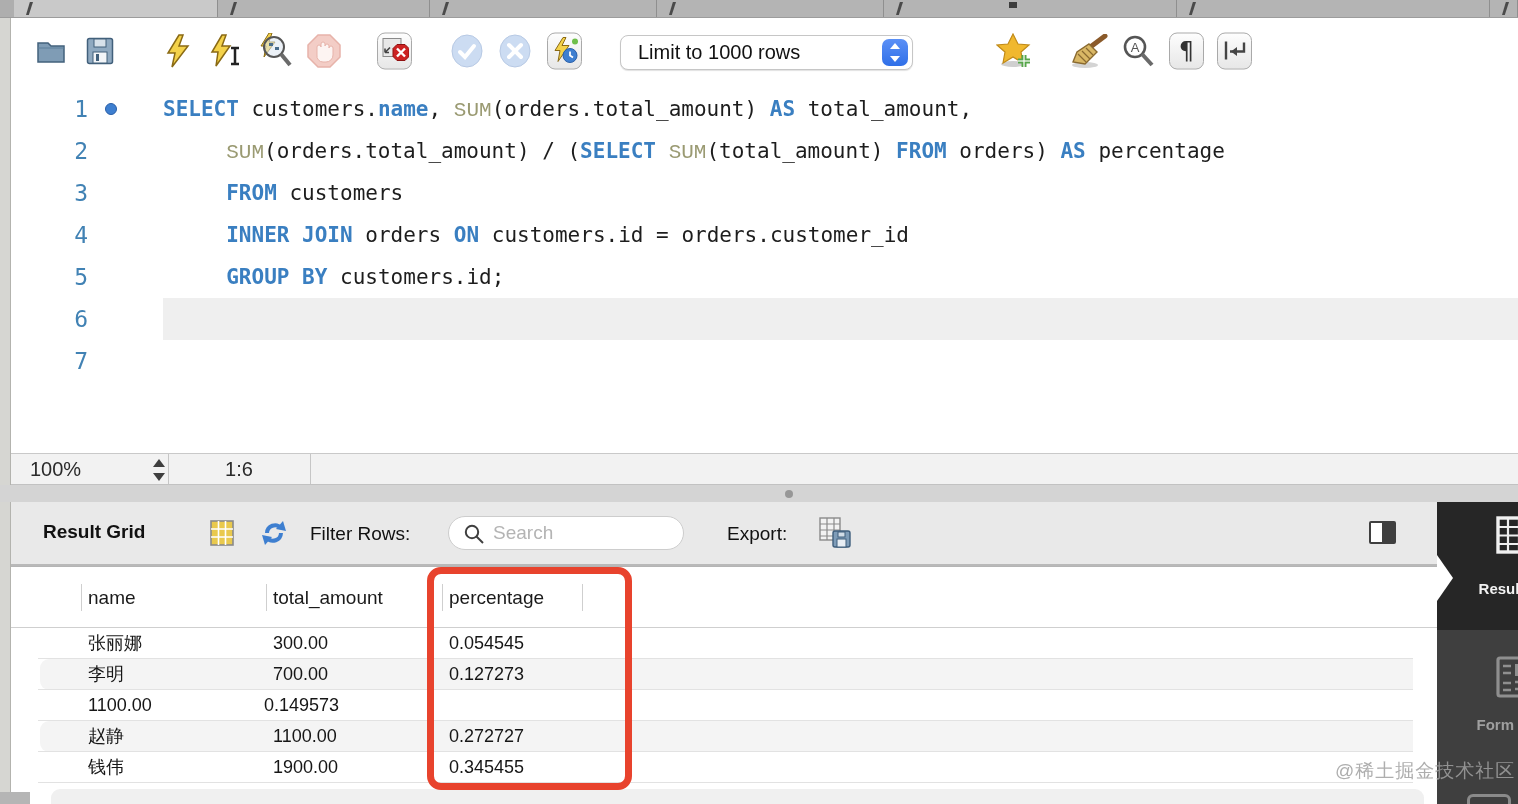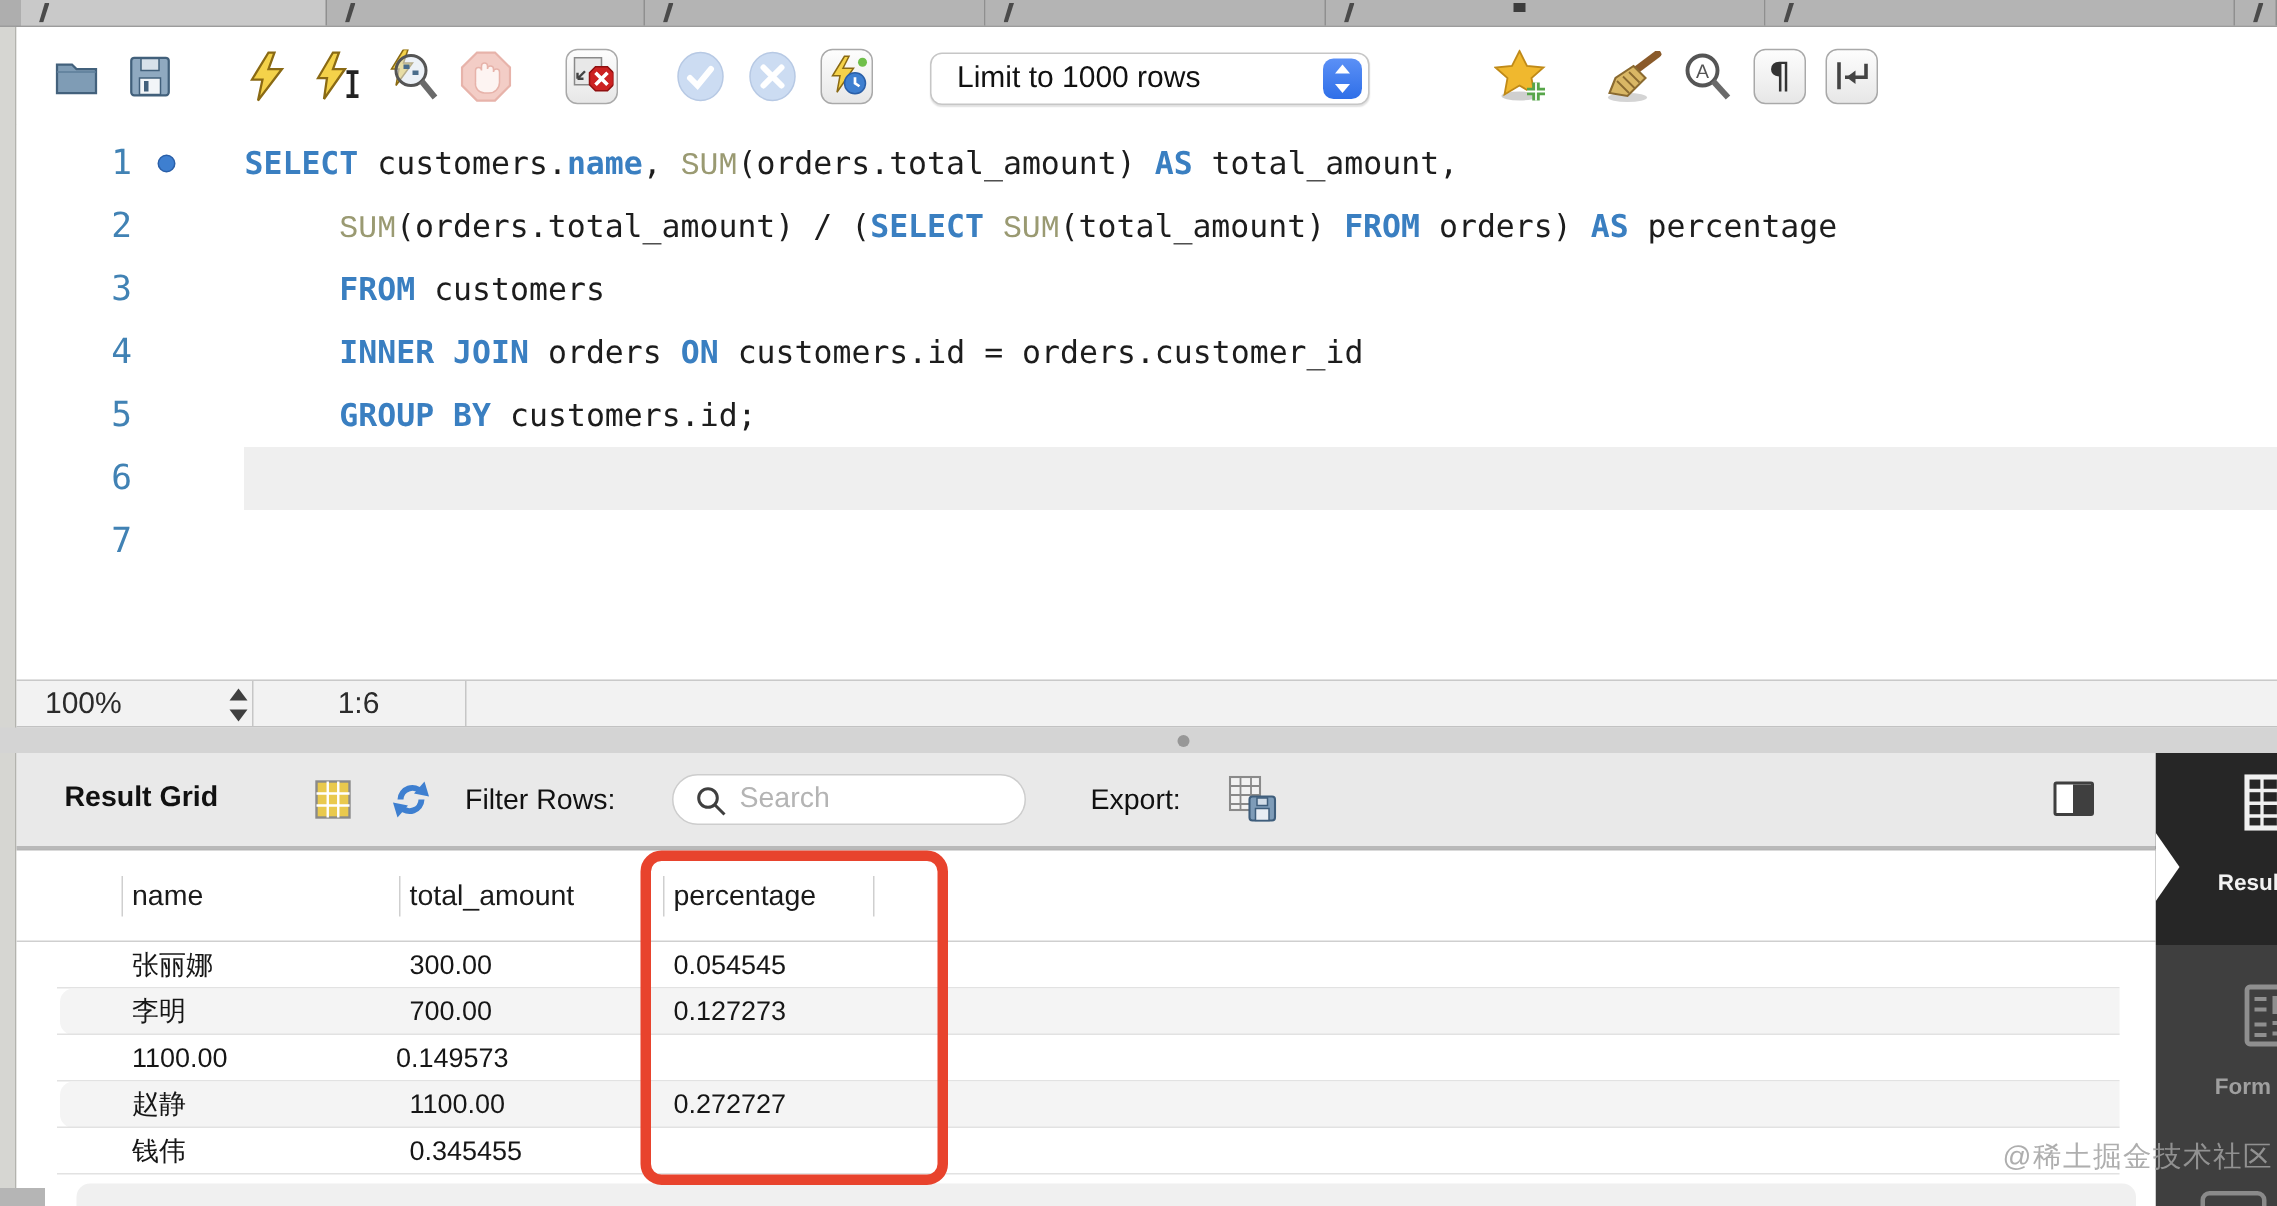--- a/index.html
+++ b/index.html
@@ -389,20 +389,21 @@
         <div class="grow alt">
           <div class="gcell col0"></div>
           <div class="gcell col1">赵静</div>
           <div class="gcell col2">1100.00</div>
           <div class="gcell col3">0.272727</div>
           <div class="gcell col4"></div>
         </div>
         <div class="grow">
           <div class="gcell col0"></div>
           <div class="gcell col1">钱伟</div>
+          <div class="gcell col2">1900.00</div>
           <div class="gcell col3">0.345455</div>
           <div class="gcell col4"></div>
         </div>
       </div>
     <div class="ghost-row"></div>
   </div>
 
   <div class="red-box"></div>
 
   <div class="sidebar">

